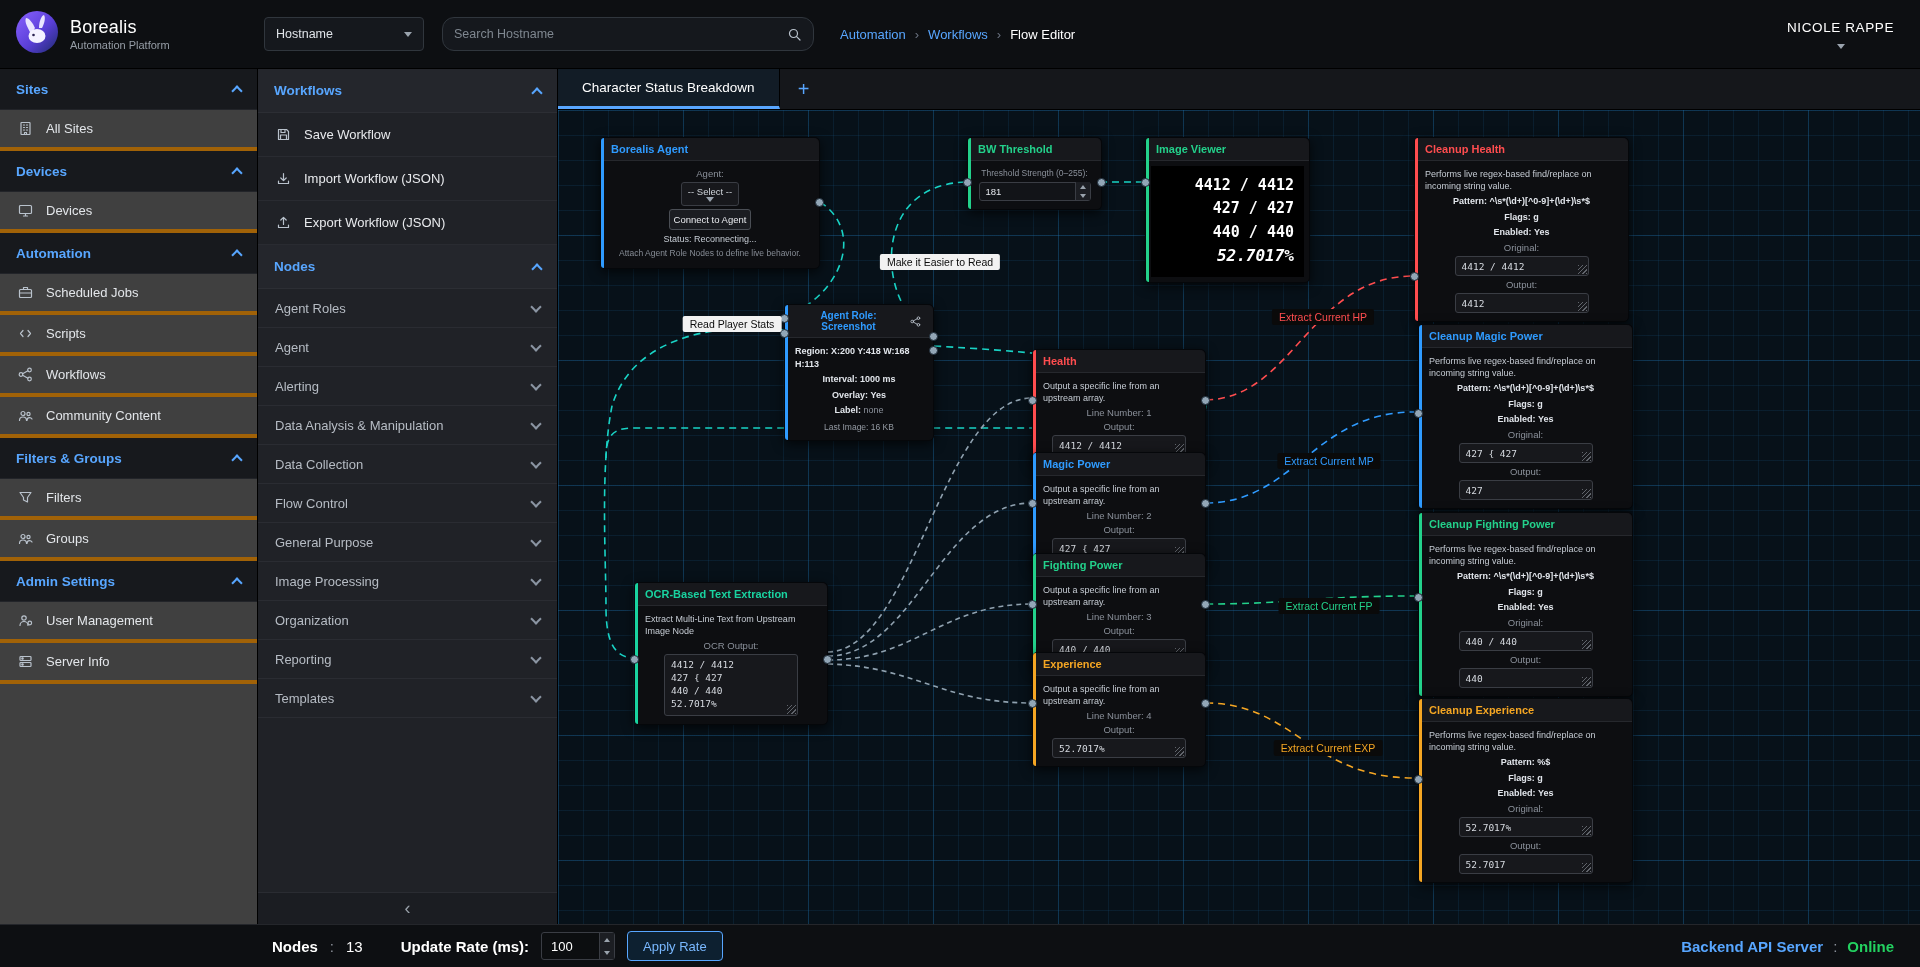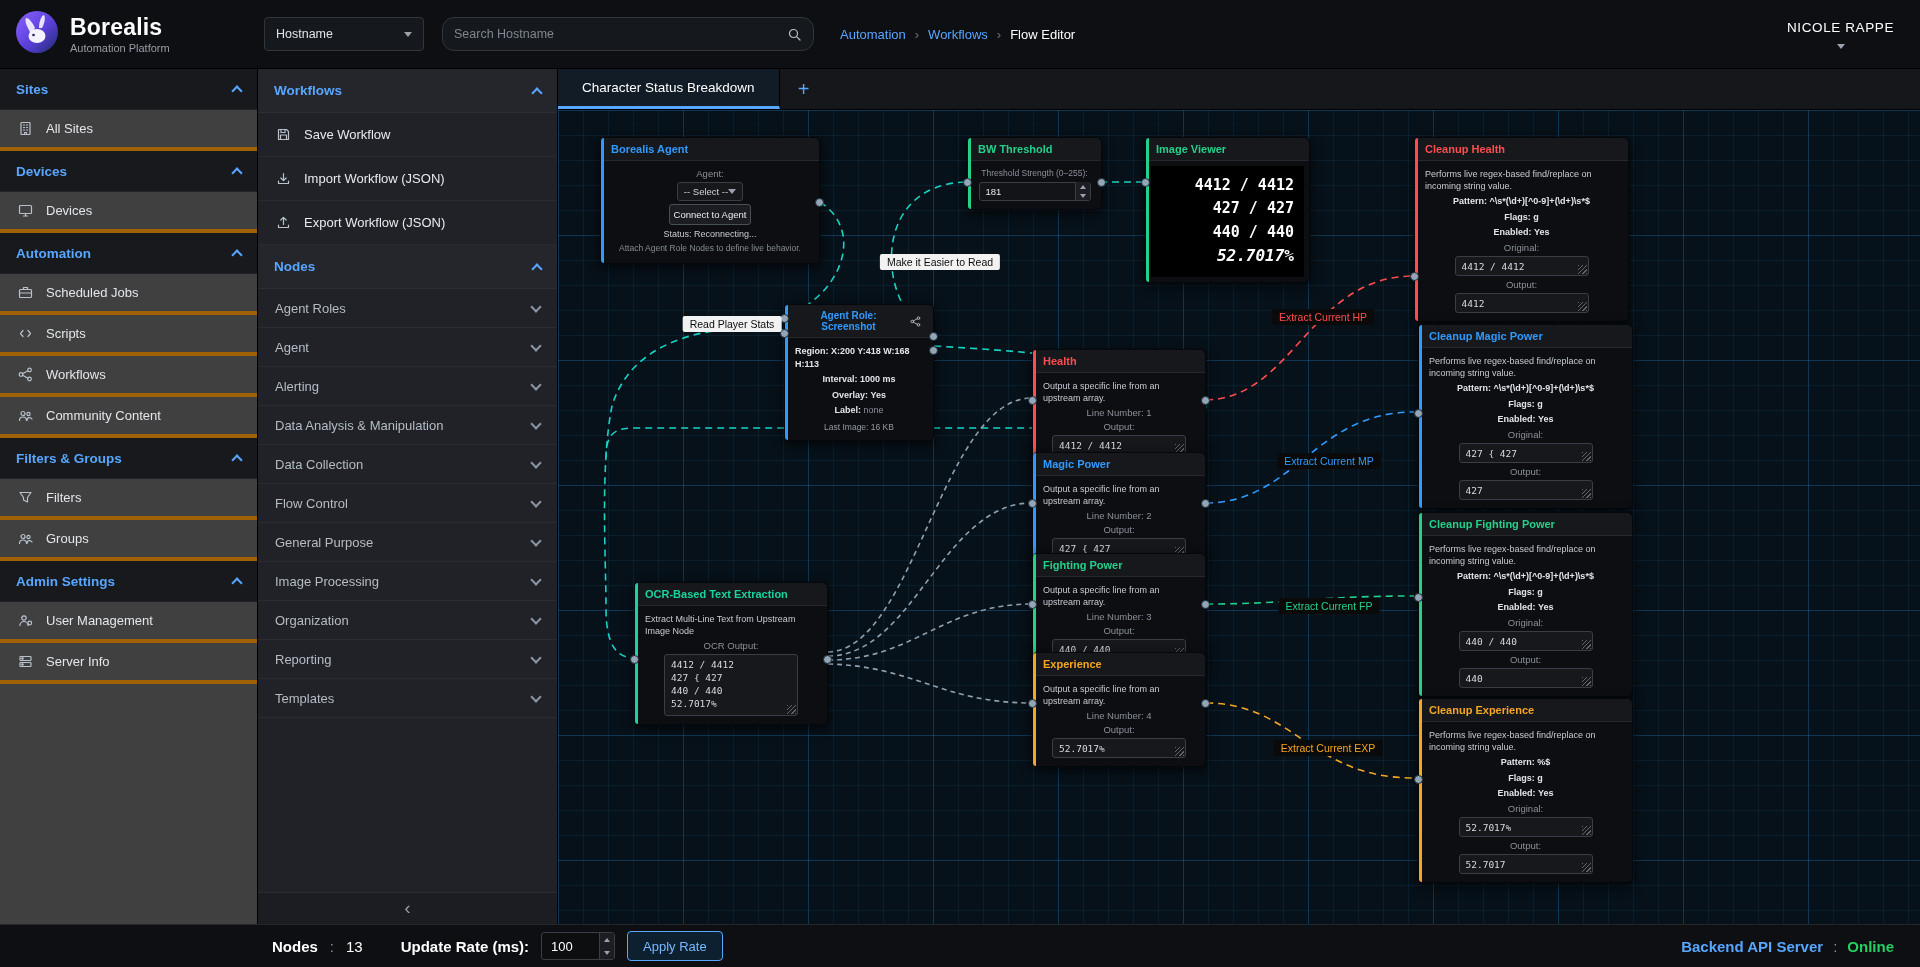--- a/index.html
+++ b/index.html
@@ -4,21 +4,21 @@
 <style>
   * { margin:0; padding:0; box-sizing:border-box; }
   html,body { width:1920px; height:967px; background:#0a0c0e; overflow:hidden;
     font-family:"Liberation Sans", sans-serif; color:#e6e6e6; }
   .app { width:1920px; height:967px; display:flex; flex-direction:column; }
 
   
   .topbar { height:69px; background:#0d0f12; border-bottom:1px solid #000;
     display:flex; align-items:center; padding:0 26px 0 14px; gap:18px; flex:0 0 auto; }
   .brand { display:flex; align-items:center; gap:10px; width:232px; }
-  .brand-name { font-size:23px; font-weight:bold; color:#fff; letter-spacing:.2px; }
+  .brand-name { font-size:18px; font-weight:normal; color:#fff; letter-spacing:.2px; }
   .brand-sub { font-size:11px; color:#969da6; margin-top:1px; }
   .hostname { width:160px; height:34px; background:#15181d; border:1px solid #30363d; border-radius:4px;
     display:flex; align-items:center; justify-content:space-between; padding:0 11px; font-size:12.5px; color:#dfe3e8; cursor:pointer; }
   .caret { width:0; height:0; border-left:4px solid transparent; border-right:4px solid transparent; border-top:5px solid #9aa3ad; }
   .searchbox { width:372px; height:34px; background:#15181d; border:1px solid #30363d; border-radius:12px;
     display:flex; align-items:center; padding:0 11px; gap:8px; }
   .searchbox input { flex:1; background:transparent; border:none; outline:none; color:#dfe3e8; font-size:12.5px; font-family:"Liberation Sans",sans-serif; }
   .searchbox input::placeholder { color:#7f8790; }
   .breadcrumb { display:flex; align-items:center; gap:9px; font-size:13px; margin-left:8px; }
   .breadcrumb a { color:#58a6ff; text-decoration:none; cursor:pointer; }
@@ -75,21 +75,21 @@
   .node::before { content:""; position:absolute; left:0; top:0; bottom:0; width:3px; background:var(--ac); border-radius:5px 0 0 5px; }
   .n-head { background:#17181c; padding:5px 10px; font-size:11px; font-weight:bold; color:var(--ac);
     border-bottom:1px solid #26282d; border-radius:5px 5px 0 0; display:flex; justify-content:space-between; align-items:center; gap:6px;text-align:center; }
   .n-body { padding:7px 10px 8px; display:flex; flex-direction:column; gap:3px;align-items:center; }
   .n-lbl { font-size:9.5px; color:#8b919b; }
   .n-txt { font-size:9px; color:#c6ccd4; line-height:1.35; }
   .n-kv { font-size:9px; color:#e2e6ec; font-weight:bold; line-height:1.4; }
   .n-kv .muted { color:#8b919b; font-weight:normal; }
   .n-right { text-align:right; color:#949aa3; font-size:8.5px; margin-top:2px; }
   .n-select { background:#17181c; border:1px solid #3a3d44; border-radius:3px; font-size:9.5px; color:#cfd4da;
-    padding:3px 6px; display:flex; justify-content:space-between; align-items:center; cursor:pointer; }
+    padding:3px 6px; display:flex; justify-content:space-between; align-items:center; cursor:pointer;flex-direction:column; }
   .n-btn { background:#1b1d22; border:1px solid #4a4e55; border-radius:3px; color:#e8eaee; font-size:9.5px;
     padding:4px; text-align:center; cursor:pointer; }
   .area-wrap { position:relative; }
   .area-wrap::after { content:""; position:absolute; right:2px; bottom:2px; width:9px; height:9px;
     background:repeating-linear-gradient(135deg,#61656c 0 1px,transparent 1px 3px); pointer-events:none; }
   .n-area { display:block; width:100%; background:#17181c; border:1px solid #3a3d44; border-radius:3px; color:#d6dae0;
     font-family:"DejaVu Sans Mono",monospace; font-size:9.5px; line-height:13px; padding:3px 6px; resize:none; overflow:hidden; outline:none; }
   .h1row { height:20px; }
   .h4row { height:62px; }
   .num-wrap { position:relative; }

